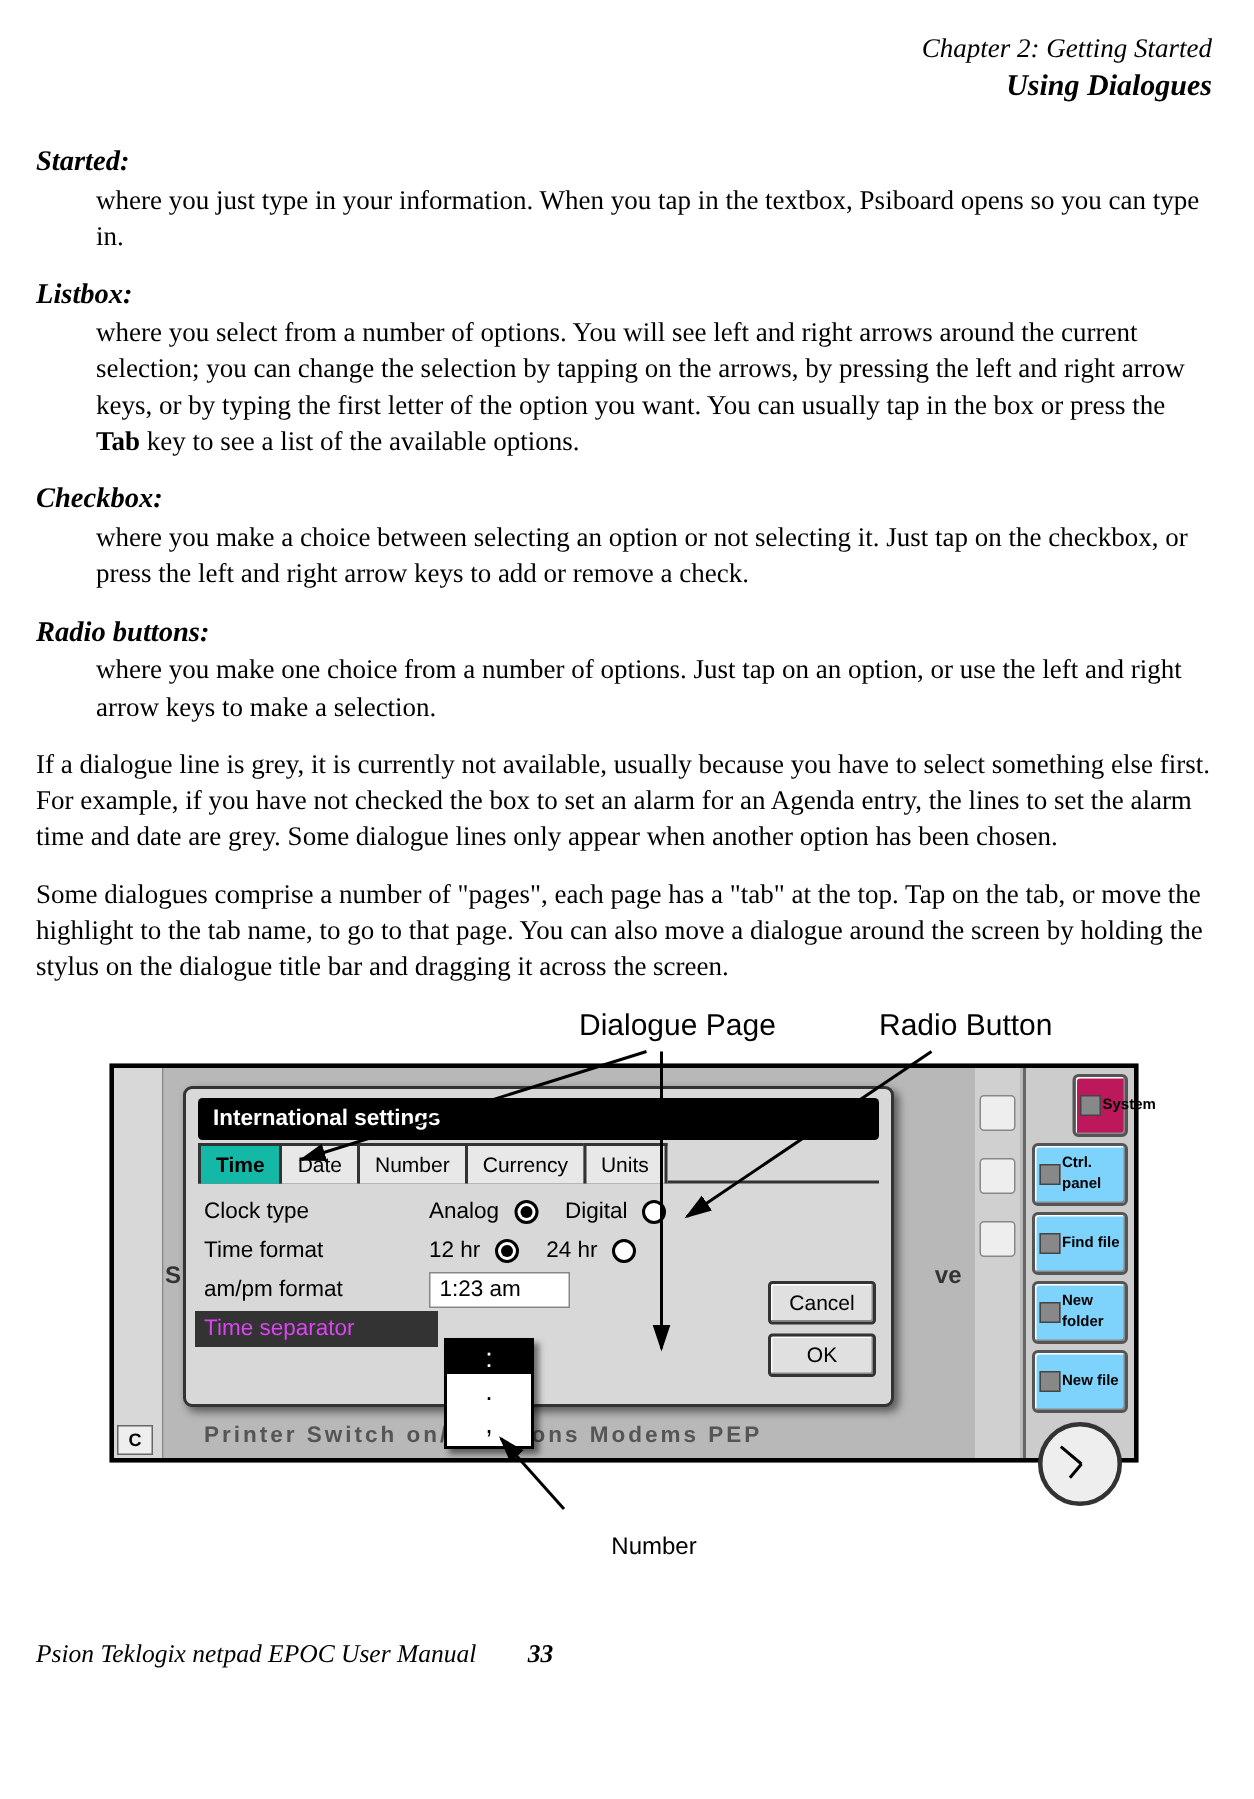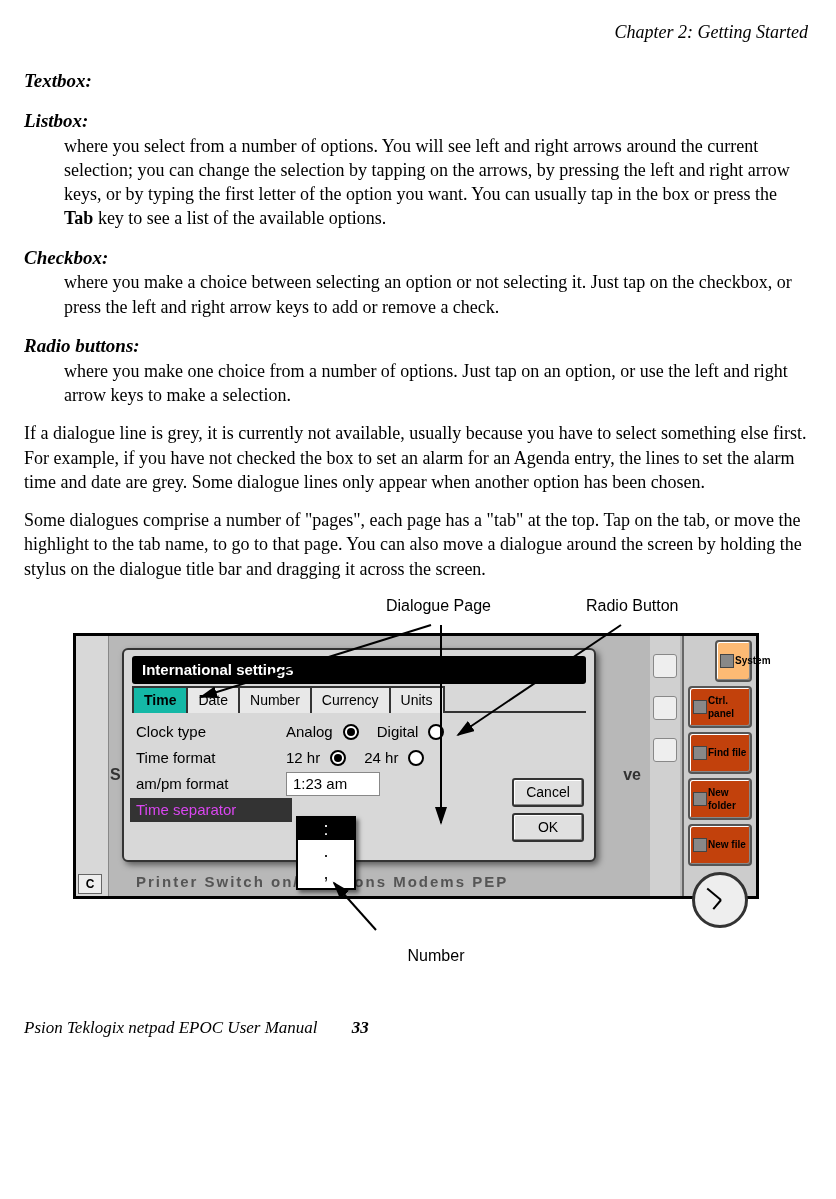--- a/index.html
+++ b/index.html
@@ -35,21 +35,21 @@
     margin: 14px 0;
   }
   .bold { font-weight: bold; font-style: normal;}
   .figure-wrap {
     margin-top: 10px;
   }
   .callouts {
     position: relative;
     height: 38px;
     font-family: Arial, Helvetica, sans-serif;
-    font-size: 16px;
+    font-size: 20px;
   }
   .callout {
     position: absolute;
     top: 0;
     font-weight: normal;
   }
   .callout.dp { left: 320px; }
   .callout.rb { left: 520px; }
   .screenshot {
     position: relative;
@@ -71,41 +71,41 @@
   .screenshot .right-panel {
     position: absolute;
     right: 0; top: 0;
     width: 72px; height: 100%;
     background: #ccc;
     border-left: 2px solid #666;
   }
   .rp-item {
     border: 2px solid #555;
     border-radius: 4px;
-    background: #c2410c;
+    background: #7dd3fc;
     margin: 4px;
     height: 38px;
     font-size: 10px;
     font-weight: bold;
     display: flex;
     align-items: center;
     padding-left: 18px;
     position: relative;
     box-shadow: inset -1px -1px 0 #888, inset 1px 1px 0 #fff;
   }
   .rp-item::before {
     content: '';
     position: absolute;
     left: 3px; top: 50%;
     transform: translateY(-50%);
     width: 12px; height: 12px;
     background: #888;
     border: 1px solid #444;
   }
-  .rp-item:first-child { background: #fdba74; margin-left: 31px; }
+  .rp-item:first-child { background: #be185d; margin-left: 31px; }
   .rp-clock {
     width: 50px; height: 50px;
     border-radius: 50%;
     border: 3px solid #333;
     margin: 6px auto;
     background: #eee;
     position: relative;
   }
   .rp-clock::after {
     content: '';
@@ -317,24 +317,26 @@
     position: relative;
     width: 700px;
     margin: 0 auto;
   }
 </style>
 </head>
 <body>
 
 <div class="header">
   <div class="header-line1">Chapter 2:  Getting Started</div>
+  <div class="header-line2">Using Dialogues</div>
 </div>
 
 <div>
-  <p class="term">Textbox:</p>
+  <p class="term">Started:</p>
+  <p class="def">where you just type in your information. When you tap in the textbox, Psiboard opens so you can type in.</p>
 </div>
 
 <div>
   <p class="term">Listbox:</p>
   <p class="def">
     <span>where you select from a number of options. You will see left and right arrows around the current selection; you can change the selection by tapping on the arrows, by pressing the left and right arrow keys, or by typing the first letter of the option you want. You can usually tap in the box or press the </span><span class="bold">Tab</span><span> key to see a list of the available options.</span>
   </p>
 </div>
 
 <div>

